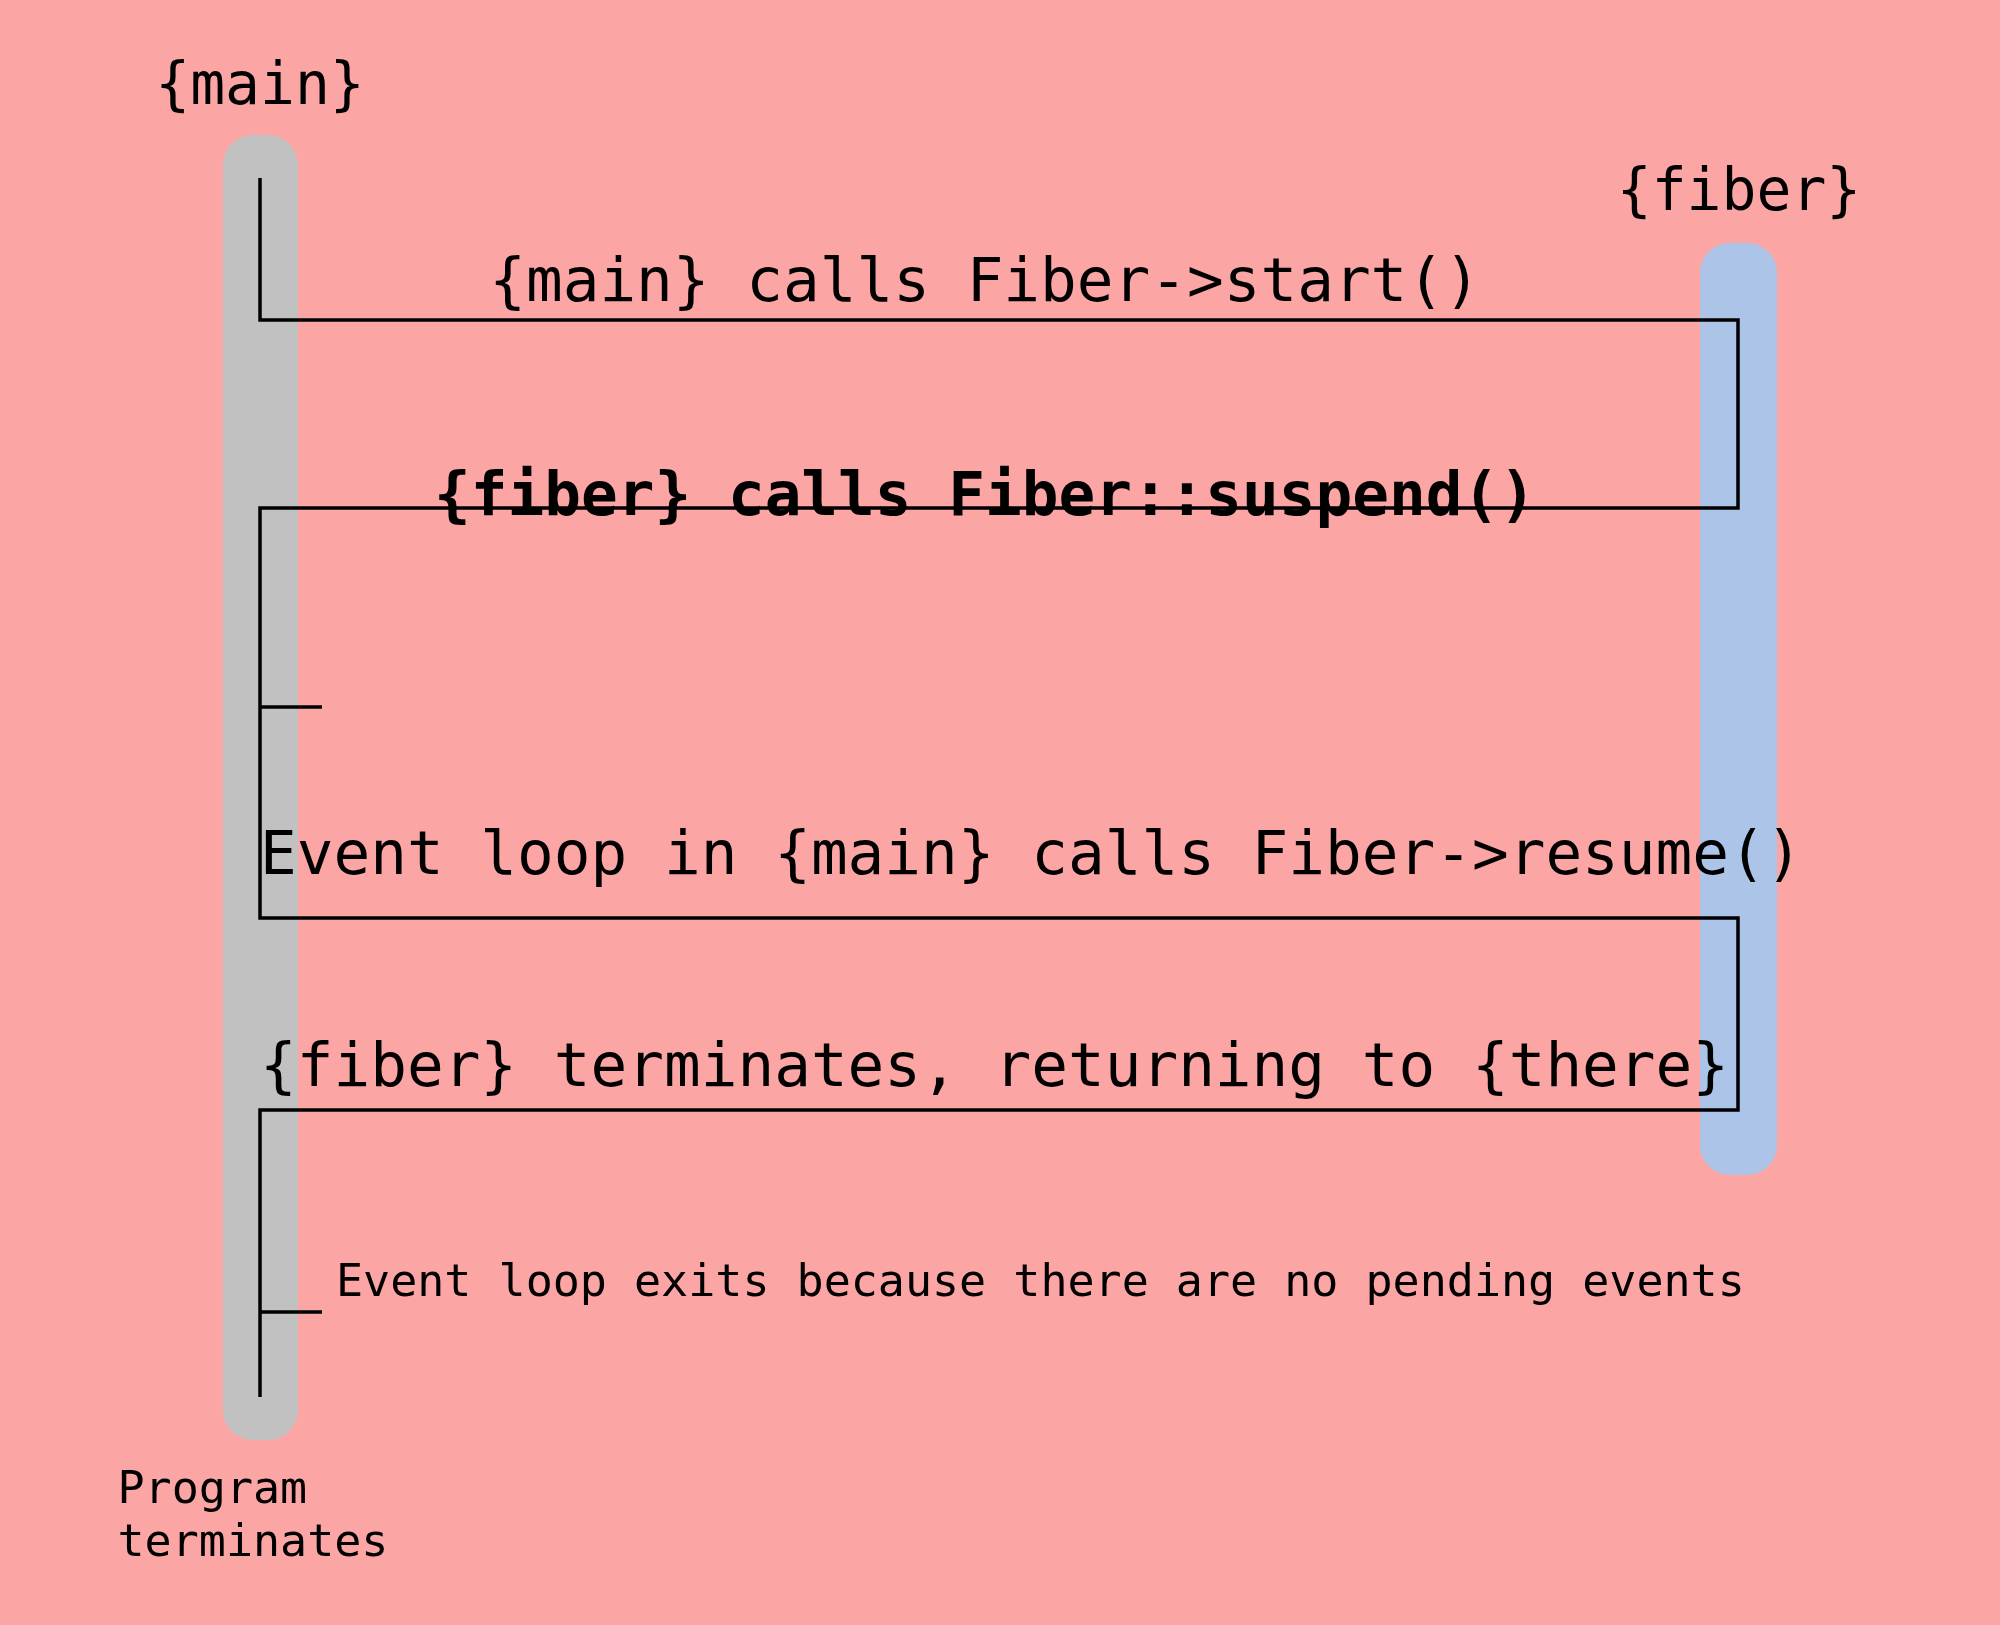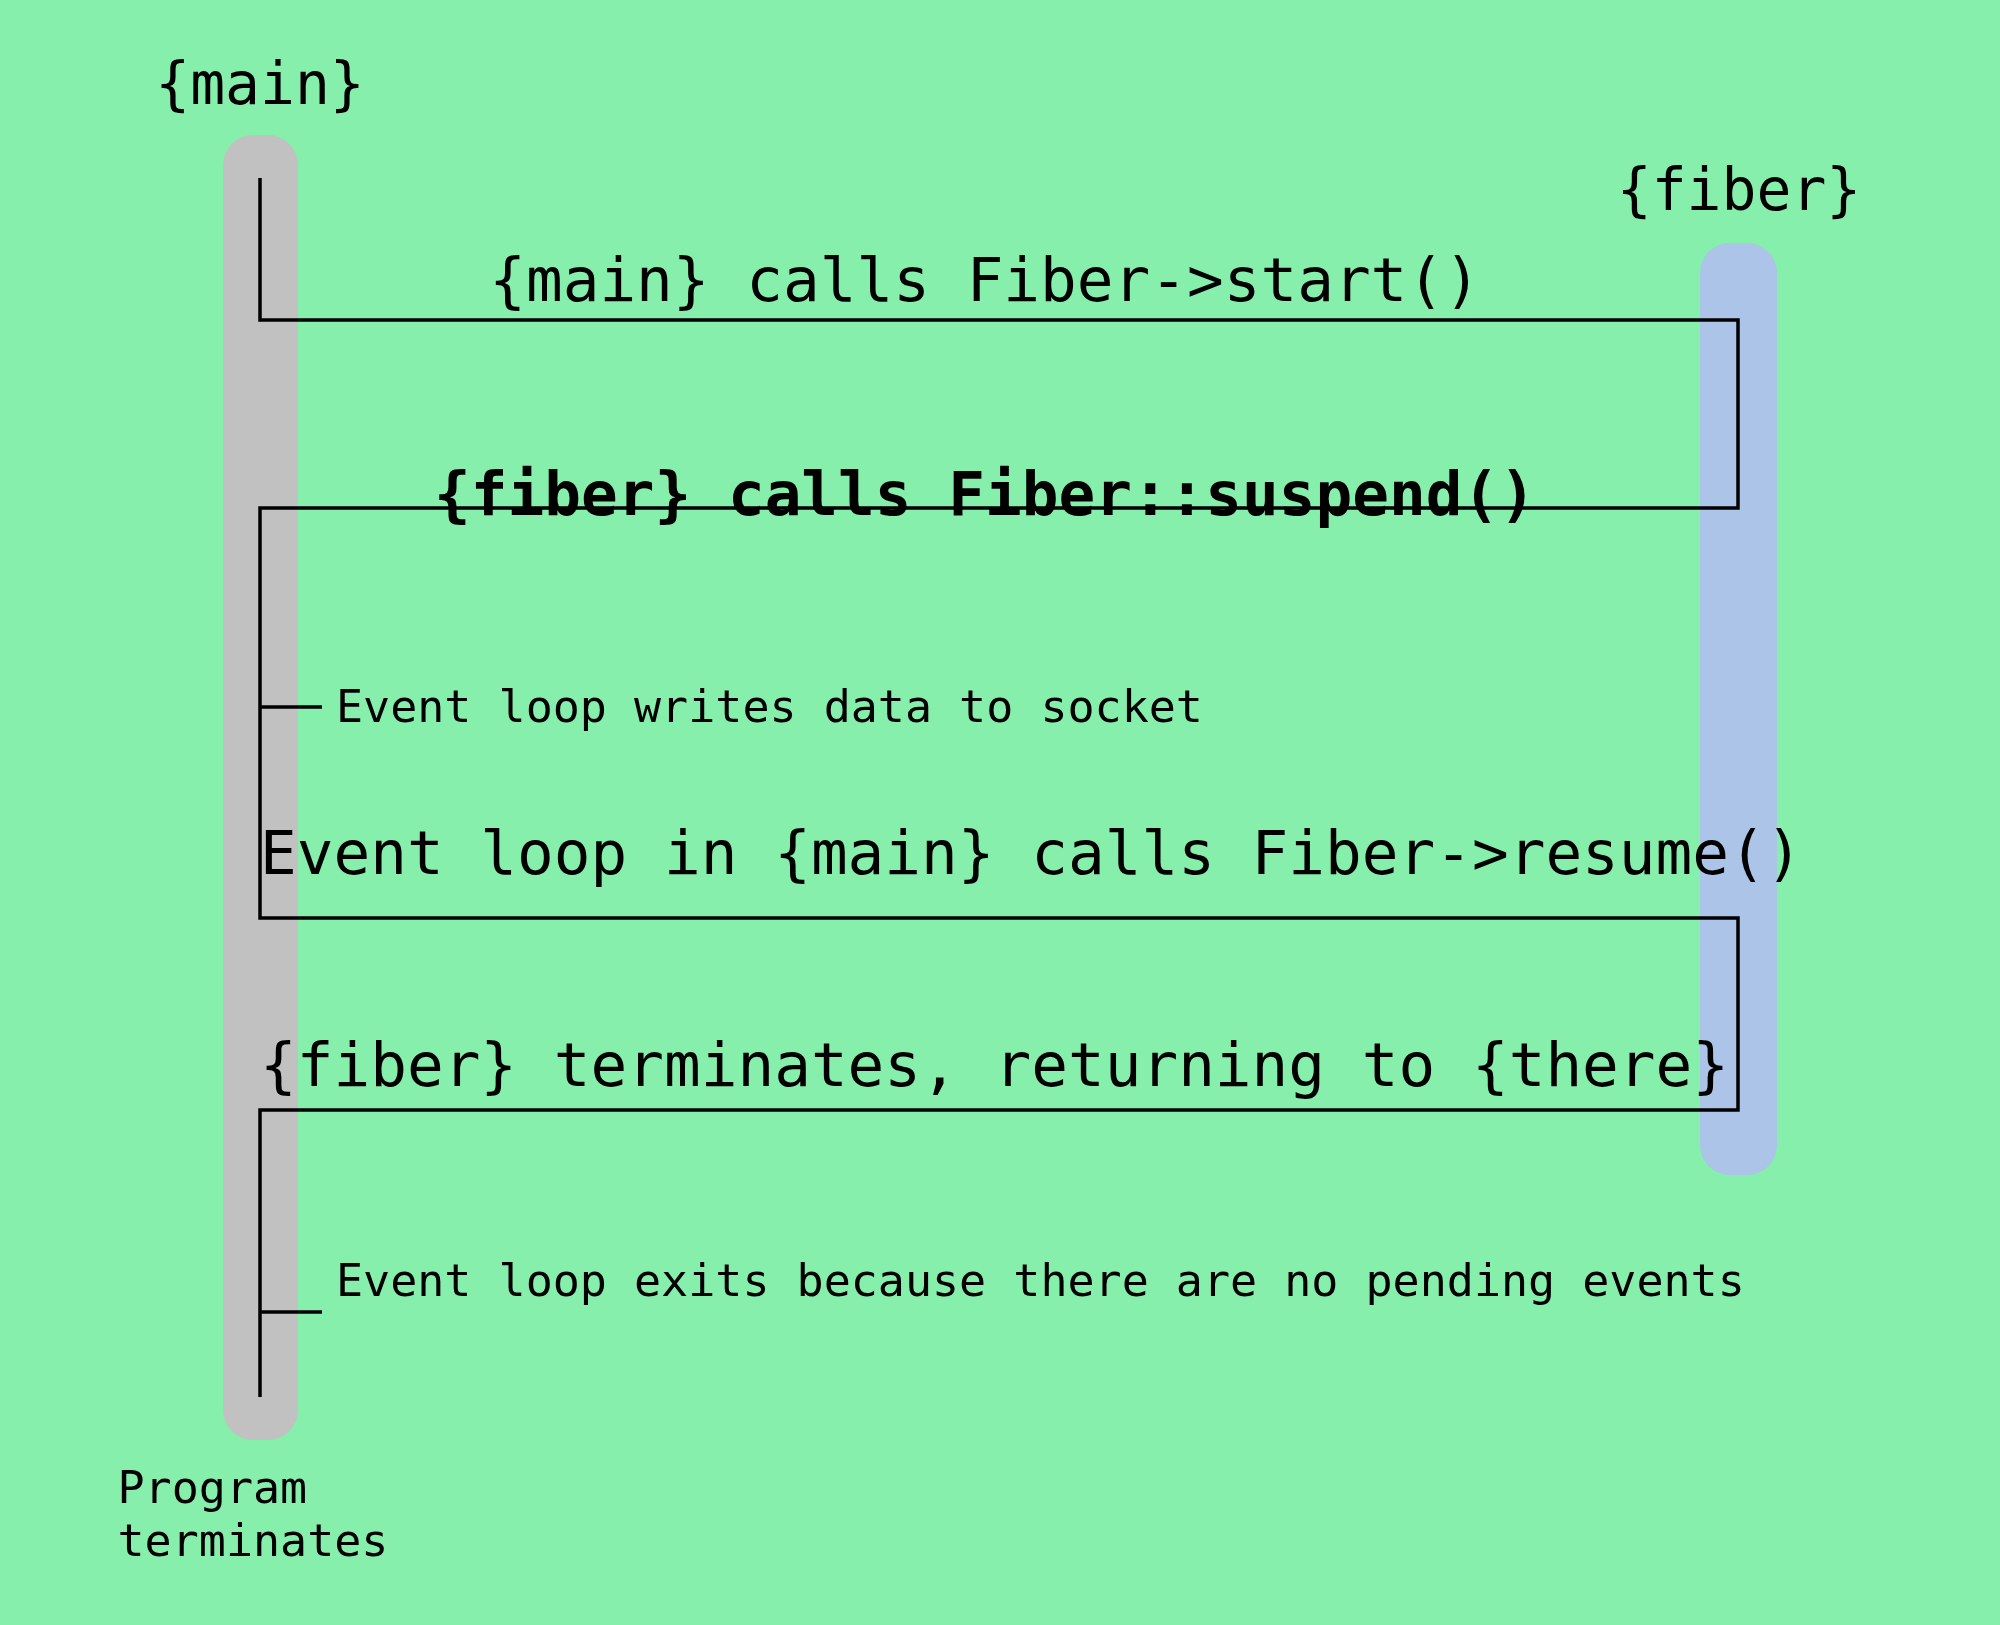--- a/index.html
+++ b/index.html
@@ -4,21 +4,21 @@
 <style>
   html, body {
     margin: 0;
     padding: 0;
     background: #ffffff;
   }
   .canvas {
     position: relative;
     width: 2000px;
     height: 1625px;
-    background: #86efac;
+    background: #fca5a5;
     font-family: "DejaVu Sans Mono", monospace;
     color: #000000;
     overflow: hidden;
   }
   .lifeline-label {
     position: absolute;
     transform: translateX(-50%);
     font-size: 58px;
     line-height: 60px;
     white-space: nowrap;
@@ -75,19 +75,18 @@
   </svg>
 
   <div class="lifeline-label" style="left:260px; top:54px;">{main}</div>
   <div class="lifeline-label" style="left:1739px; top:160px;">{fiber}</div>
 
   <div class="msg" style="top:252px;">{main} calls Fiber-&gt;start()</div>
   <div class="msg" style="top:466px;font-weight:bold;">{fiber} calls Fiber::suspend()</div>
   <div class="msg" style="top:825px;">Event loop in {main} calls Fiber-&gt;resume()</div>
   <div class="msg" style="top:1037px;">{fiber} terminates, returning to {there}</div>
 
-  <div class="note" style="top:679px;">Event loop writes data to socket</div>
   <div class="note" style="top:1253px;">Event loop exits because there are no pending events</div>
 
   <div class="footer-label">Program
 terminates</div>
 
 </div>
 
 </body></html>

